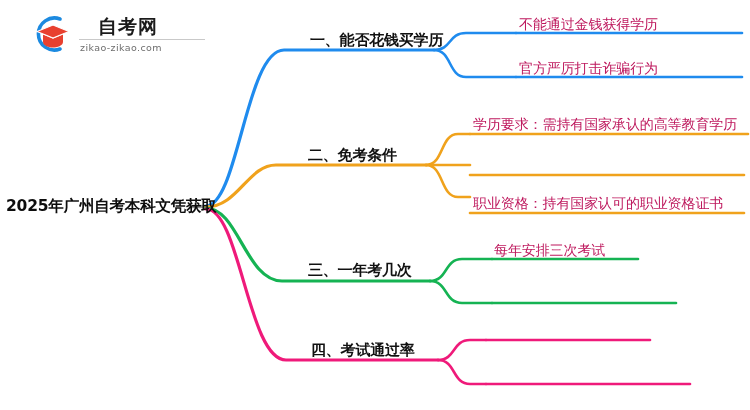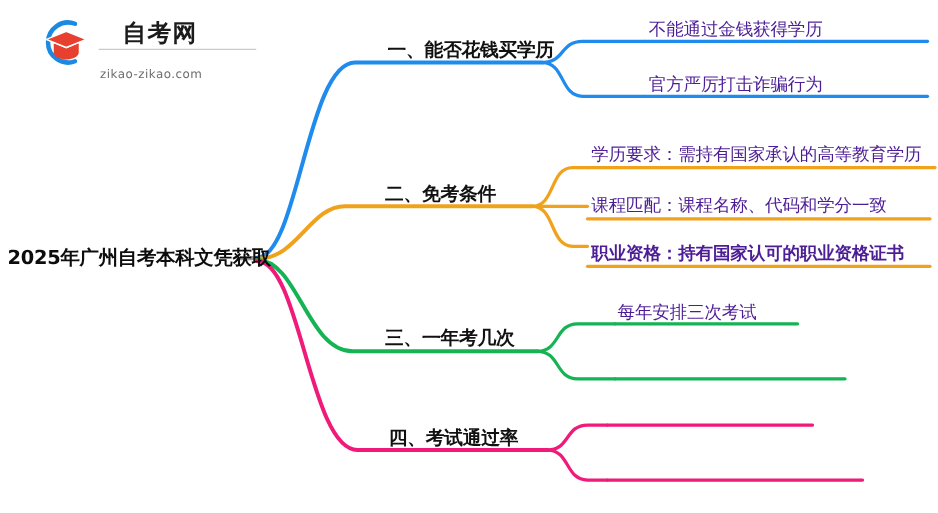--- a/index.html
+++ b/index.html
@@ -41,21 +41,21 @@
   .branch-label {
     font-size: 15px;
     font-weight: 700;
     letter-spacing: -0.2px;
     color: #111111;
   }
   .leaf-label {
     font-size: 14px;
     font-weight: 400;
     letter-spacing: -0.1px;
-    color: #4c1d95;
+    color: #be185d;
   }
   
   #logo {
     position: absolute;
     left: 30px;
     top: 11px;
     width: 180px;
     height: 46px;
   }
   #logo-mark {
@@ -91,21 +91,20 @@
     background: #c9c9c9;
   }
   .logo-url {
     position: absolute;
     left: 1px;
     top: 28px;
     font-size: 9.5px;
     color: #6d6d6d;
     letter-spacing: 0.4px;
     font-family: "DejaVu Sans", "Liberation Sans", sans-serif;
-    margin-top: 12px;
   }
 </style>
 </head>
 <body>
 
 <div id="canvas">
 
   <div id="logo">
     <div id="logo-mark">
       <svg width="44" height="42" viewBox="0 0 44 42">
@@ -154,21 +153,20 @@
   </svg>
 
   <div class="node root-label" style="left:6px; top:199px;">2025年广州自考本科文凭获取</div>
 
   <div class="node branch-label" style="left:310px; top:33px;">一、能否花钱买学历</div>
   <div class="node leaf-label" style="left:519px; top:17px;">不能通过金钱获得学历</div>
   <div class="node leaf-label" style="left:519px; top:61px;">官方严厉打击诈骗行为</div>
 
   <div class="node branch-label" style="left:308px; top:148px;">二、免考条件</div>
   <div class="node leaf-label" style="left:473px; top:117px;">学历要求：需持有国家承认的高等教育学历</div>
-  <div class="node leaf-label" style="left:473px; top:158px;">课程匹配：课程名称、代码和学分一致</div>
-  <div class="node leaf-label" style="left:473px; top:196px;font-weight:bold;">职业资格：持有国家认可的职业资格证书</div>
+  <div class="node leaf-label" style="left:473px; top:196px;">职业资格：持有国家认可的职业资格证书</div>
 
   <div class="node branch-label" style="left:308px; top:263px;">三、一年考几次</div>
   <div class="node leaf-label" style="left:494px; top:243px;">每年安排三次考试</div>
 
   <div class="node branch-label" style="left:311px; top:343px;">四、考试通过率</div>
 
 </div>
 
 </body></html>

